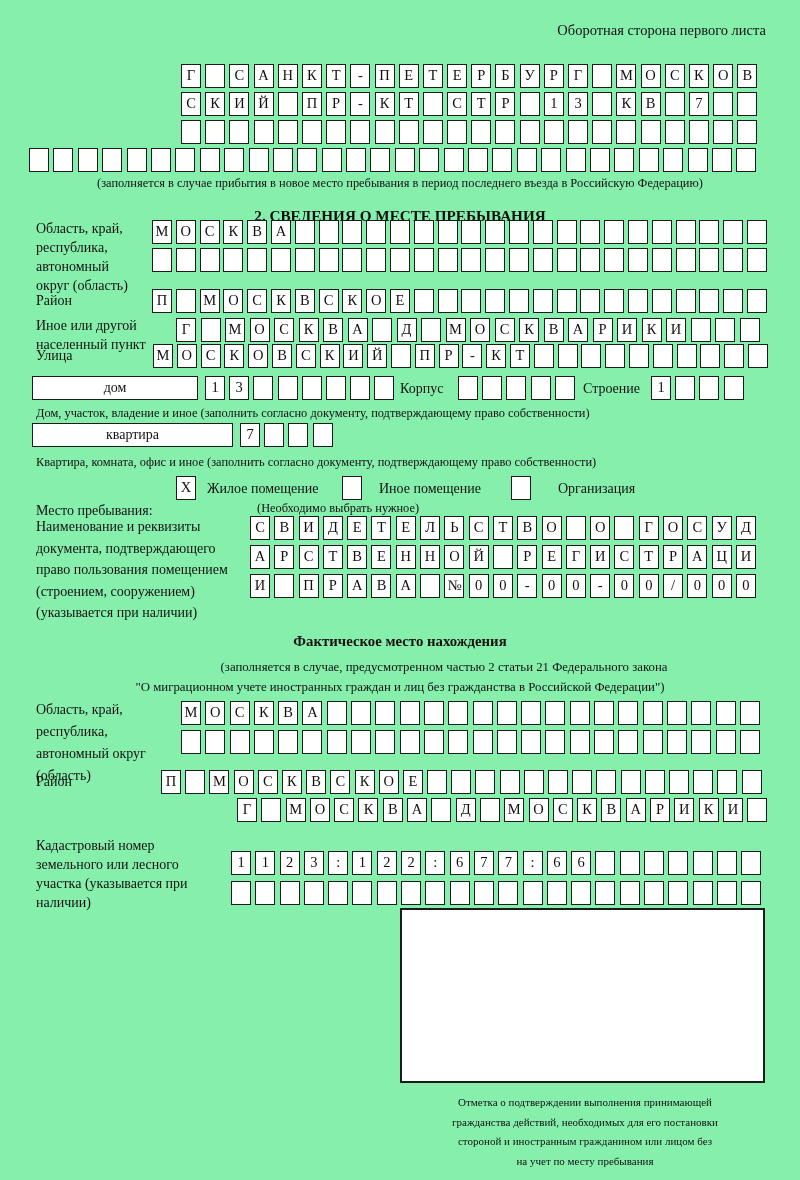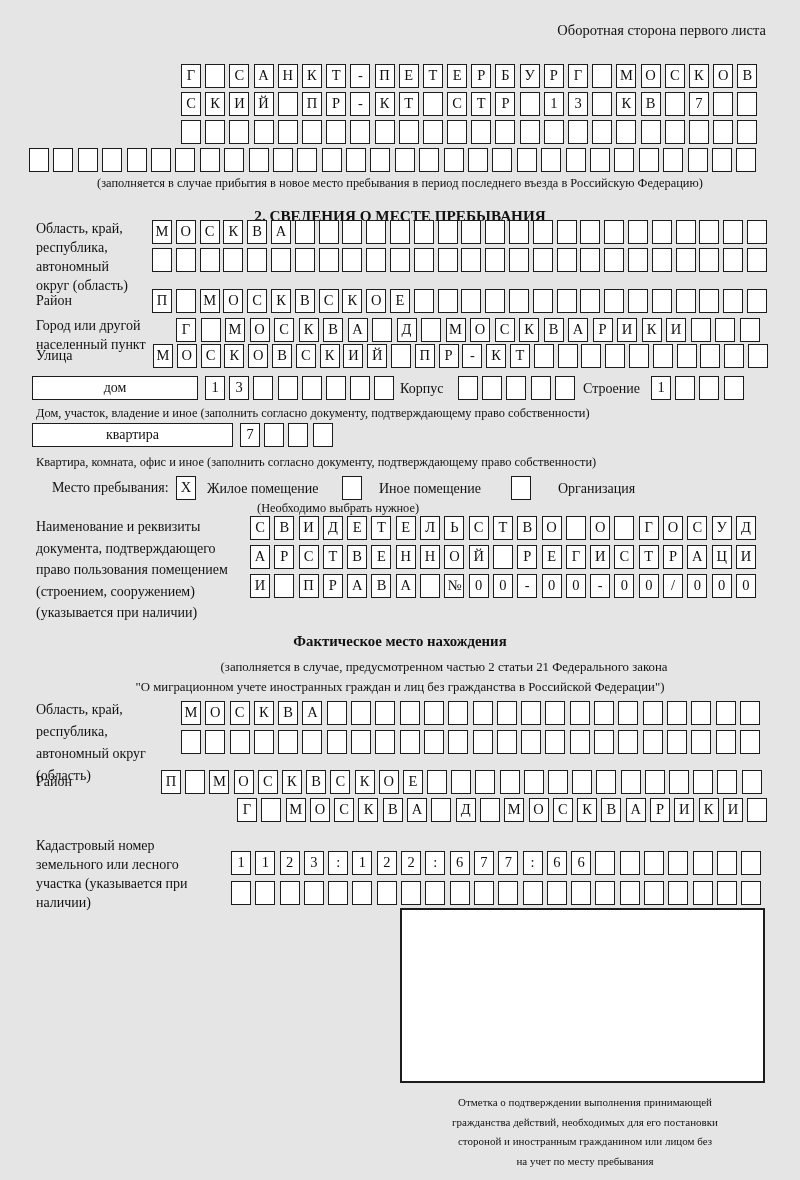--- a/index.html
+++ b/index.html
@@ -1,17 +1,17 @@
 <!DOCTYPE html>
 <html><head>
 <meta charset="utf-8">
 <style>
   html,body{margin:0;padding:0;background:#fff;}
   .page{
-    position:relative;width:800px;height:1180px;background:#e5e5e5;
+    position:relative;width:800px;height:1180px;background:#86efac;
     font-family:"Liberation Serif","DejaVu Serif",serif;color:#111;
     overflow:hidden;
   }
   .abs{position:absolute;}
   .label{font-size:14px;line-height:19px;}
   .note{font-size:12.4px;line-height:16px;}
   .title{font-size:15.2px;font-weight:bold;}
   .center{text-align:center;}
   .cellrow{display:flex;}
   .cell{
@@ -229,21 +229,21 @@
       <span class="cell"></span>
       <span class="cell"></span>
       <span class="cell"></span>
       <span class="cell"></span>
       <span class="cell"></span>
       <span class="cell"></span>
       <span class="cell"></span>
       <span class="cell"></span>
     </div>
 
-  <div class="abs label" style="left:36px;top:316px;width:132px;">Город или другой населенный пункт</div>
+  <div class="abs label" style="left:36px;top:316px;width:132px;">Иное или другой населенный пункт</div>
   <div class="abs cellrow" style="left:176px;top:318px;gap:4.5px;">
       <span class="cell">Г</span>
       <span class="cell"></span>
       <span class="cell">М</span>
       <span class="cell">О</span>
       <span class="cell">С</span>
       <span class="cell">К</span>
       <span class="cell">В</span>
       <span class="cell">А</span>
       <span class="cell"></span>
@@ -324,21 +324,21 @@
 
   <div class="abs widebox" style="left:32px;top:423px;width:201px;">квартира</div>
   <div class="abs cellrow" style="left:240px;top:423px;gap:4.2px;">
       <span class="cell">7</span>
       <span class="cell"></span>
       <span class="cell"></span>
       <span class="cell"></span>
     </div>
   <div class="abs note" style="left:36px;top:454px;width:740px;">Квартира, комната, офис и иное (заполнить согласно документу, подтверждающему право собственности)</div>
 
-  <div class="abs label" style="left:36px;top:478px;margin-left:16px;">Место пребывания:</div>
+  <div class="abs label" style="left:36px;top:501px;">Место пребывания:</div>
   <div class="abs cellrow" style="left:176px;top:476px;">
       <span class="cell">X</span>
     </div>
   <div class="abs label" style="left:207px;top:479px;">Жилое помещение</div>
   <div class="abs cellrow" style="left:342px;top:476px;">
       <span class="cell"></span>
     </div>
   <div class="abs label" style="left:379px;top:479px;">Иное помещение</div>
   <div class="abs cellrow" style="left:511px;top:476px;">
       <span class="cell"></span>

